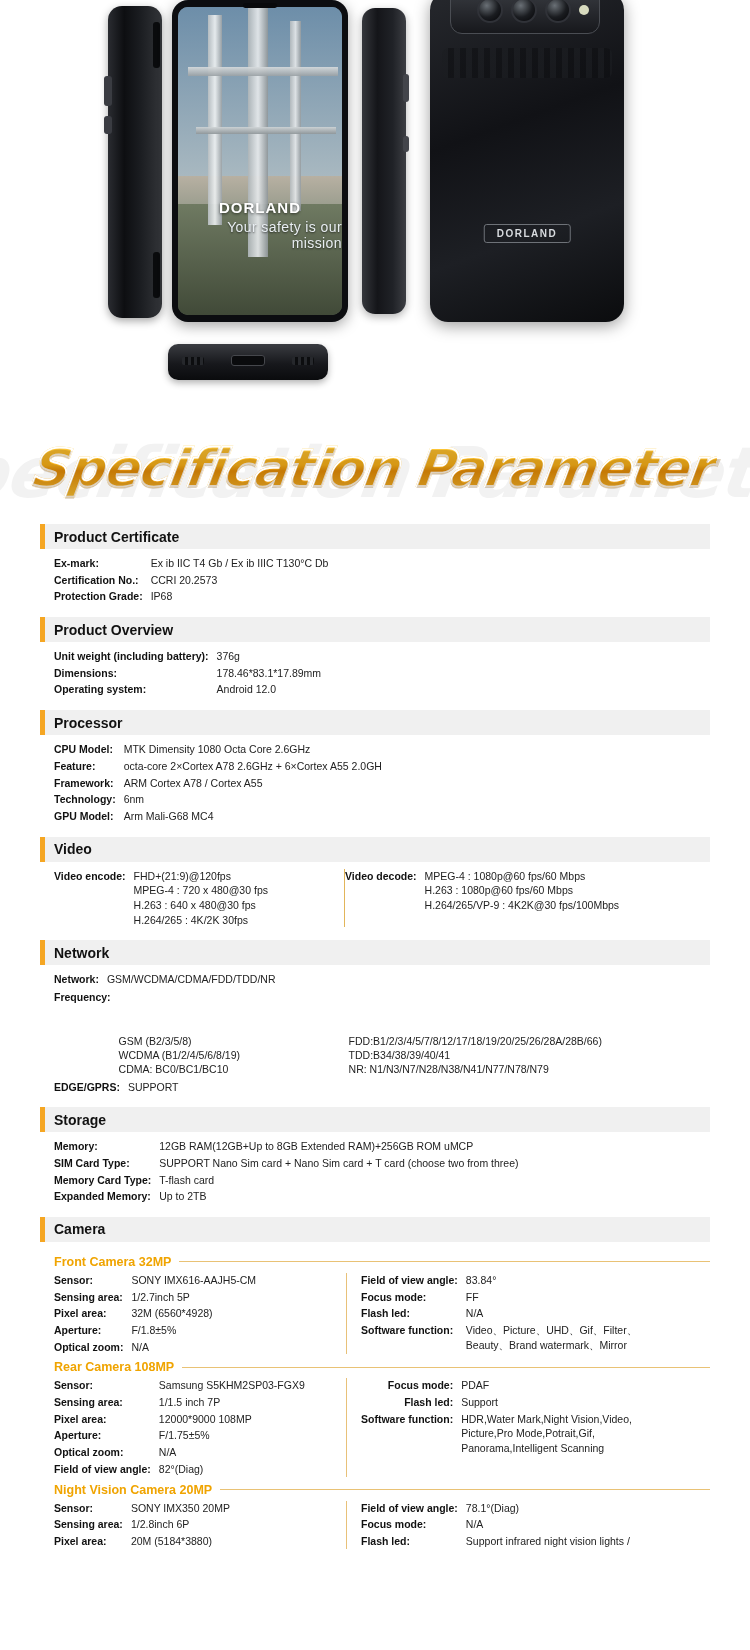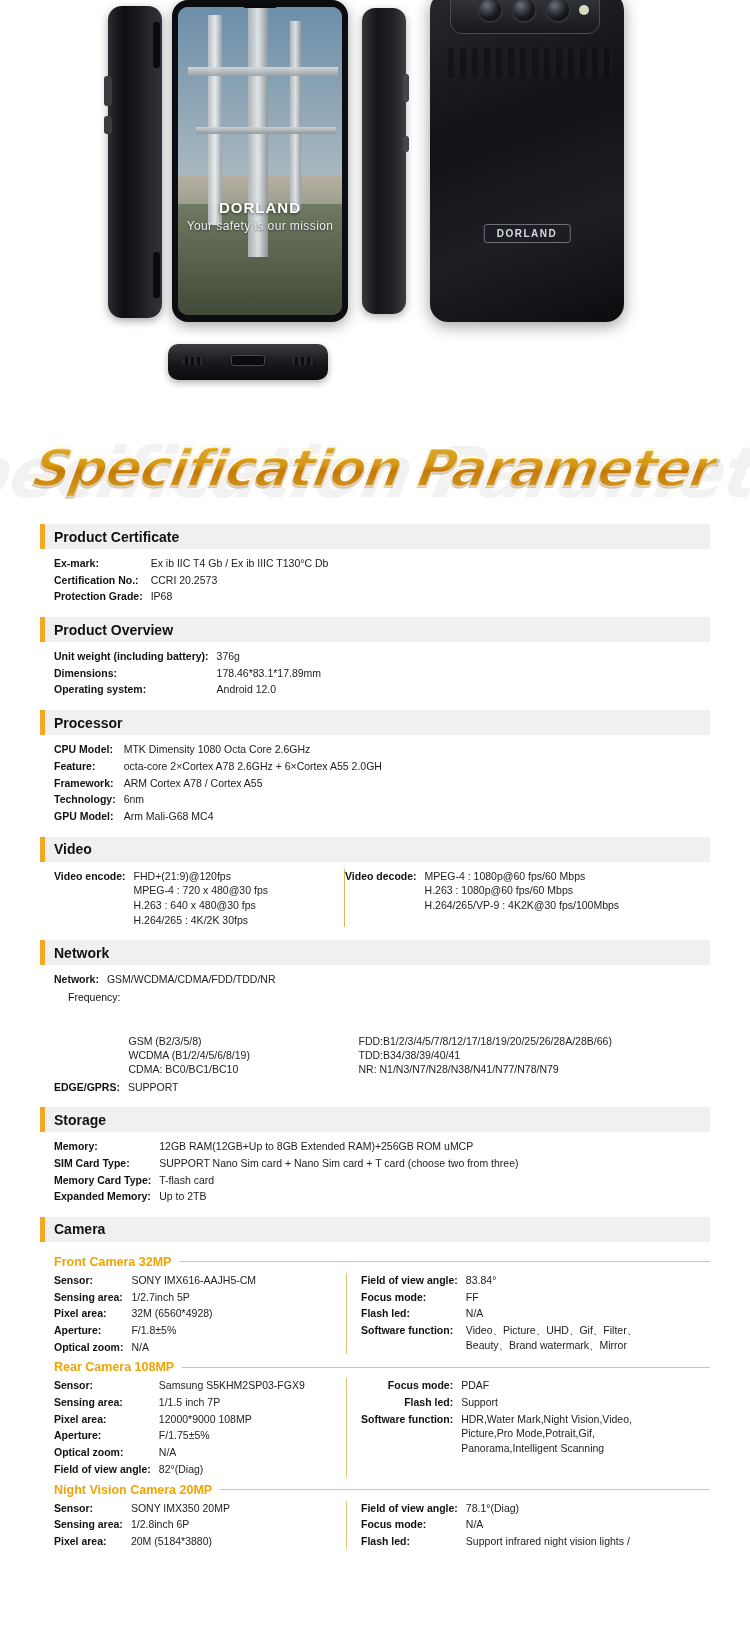--- a/index.html
+++ b/index.html
@@ -68,23 +68,23 @@
     position:absolute; left:0; right:0; top:192px;
     text-align:center;
     color:#fff;
     font-weight:bold;
     font-size:15px;
     letter-spacing:1px;
     text-shadow:0 1px 3px rgba(0,0,0,.6);
   }
   .screen-tag {
     position:absolute; left:0; right:0; top:212px;
-    text-align:center;
+    text-align:right;
     color:#e9eef2;
-    font-size:12px;
+    font-size:14px;
     letter-spacing:.4px;
     text-shadow:0 1px 2px rgba(0,0,0,.6);
   }
   .notch {
     position:absolute; left:50%; transform:translateX(-50%); top:3px;
     width:34px; height:5px; background:#08090b; border-radius:3px;
   }
 
   
   .phone-edge2 {
@@ -222,25 +222,24 @@
   .sec-body {
     padding:7px 0 9px 14px;
   }
   .row {
     display:flex;
     align-items:flex-start;
     line-height:1.35;
     font-size:10.5px;
   }
   .lbl {
-    font-weight:normal;
+    font-weight:bold;
     color:#111;
     white-space:nowrap;
     padding-right:8px;
-    margin-left:14px;
   }
   .val {
     color:#222;
     white-space:pre-line;
     margin-top:44px;
   }
   .col-a { flex:0 0 290px; }
   .col-b { flex:1; border-left:1px solid #e2b55a; }
   .colgroup { display:flex; }
 

